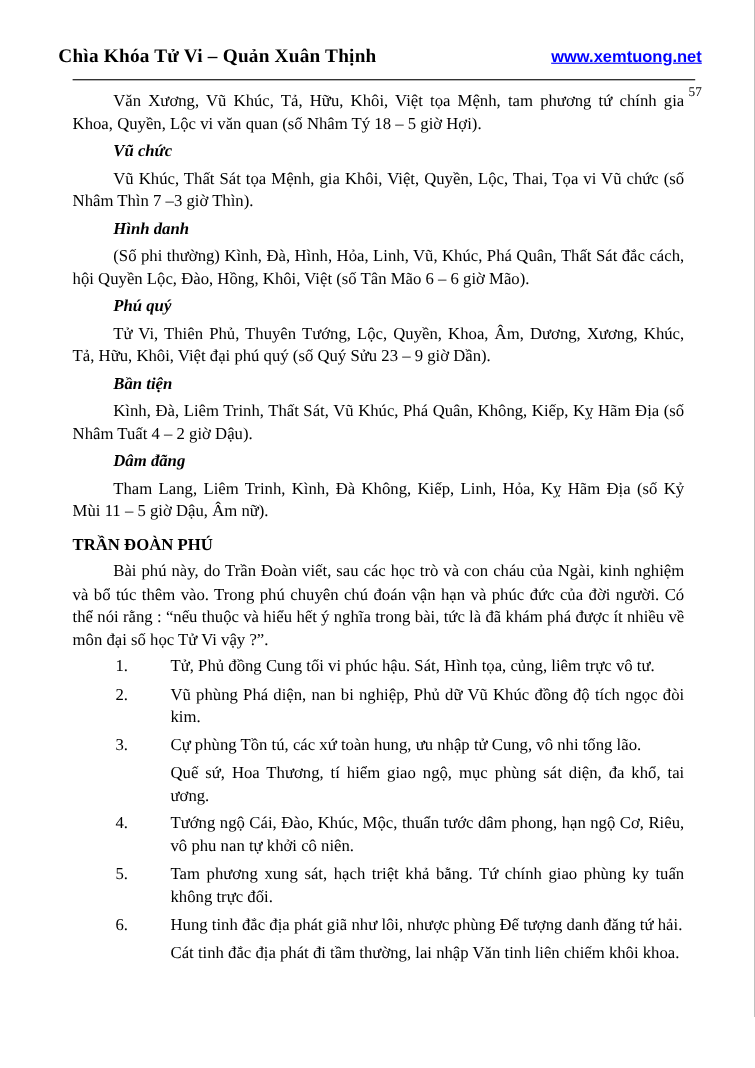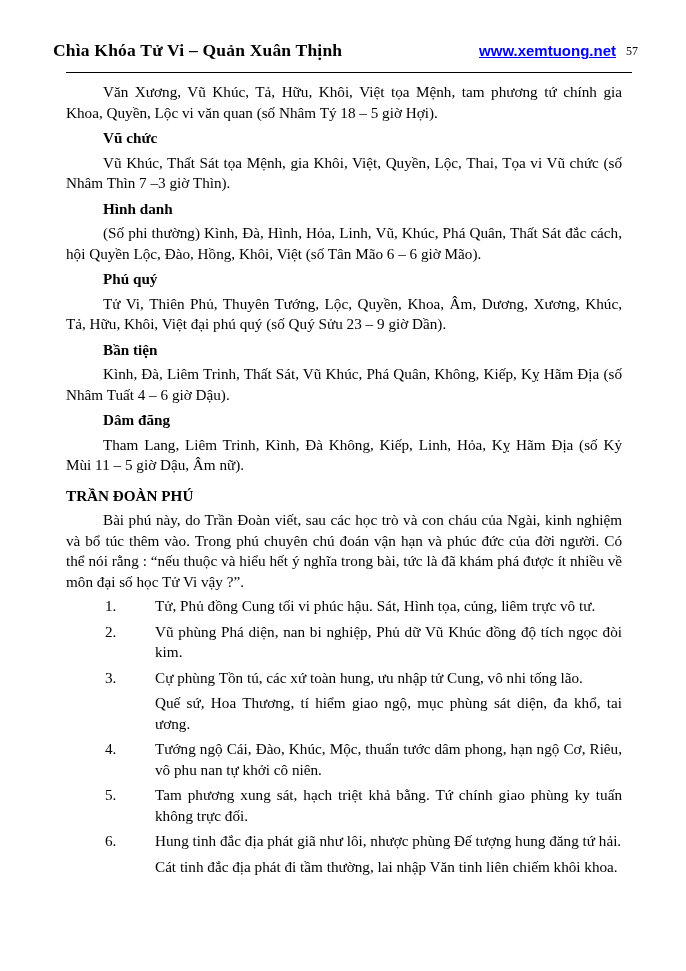--- a/index.html
+++ b/index.html
@@ -17,21 +17,21 @@
   }
   .header{
     position:absolute;top:40px;left:53px;right:48px;
     display:flex;align-items:baseline;justify-content:space-between;
   }
   .header-title{
     font-weight:bold;
     font-size:17.5px;
     letter-spacing:.2px;
   }
-  .header-right{display:flex;align-items:flex-end;gap:10px;}
+  .header-right{display:flex;align-items:flex-end;gap:10px;flex-direction:column;}
   .header-link{
     font-family:"Liberation Sans","DejaVu Sans",sans-serif;
     font-weight:bold;
     font-size:15px;
     color:#0000ff;
     text-decoration:underline;
   }
   .header-pagenum{font-size:12px;}
   .header-rule{
     position:absolute;top:72px;left:66px;right:54px;
@@ -42,20 +42,21 @@
   }
   .para{
     margin:0 0 4px 0;
     text-align:justify;
     text-indent:37px;
   }
   .section-heading{
     font-weight:bold;
     margin:5px 0 4px 0;
     padding-left:37px;
+    font-style:italic;
   }
   .main-heading{
     font-weight:bold;
     margin:10px 0 4px 0;
   }
   .numbered-list{margin-top:2px;}
   .list-item{
     position:relative;
     margin:0 0 5px 0;
   }
@@ -110,21 +111,21 @@
   <div class="section">
     <div class="section-heading">Phú quý</div>
     <div>
             <p class="para">Tử Vi, Thiên Phủ, Thuyên Tướng, Lộc, Quyền, Khoa, Âm, Dương, Xương, Khúc, Tả, Hữu, Khôi, Việt đại phú quý (số Quý Sửu 23 – 9 giờ Dần).</p>
           </div>
   </div>
 
   <div class="section">
     <div class="section-heading">Bần tiện</div>
     <div>
-            <p class="para">Kình, Đà, Liêm Trinh, Thất Sát, Vũ Khúc, Phá Quân, Không, Kiếp, Kỵ Hãm Địa (số Nhâm Tuất 4 – 6 giờ Dậu).</p>
+            <p class="para">Kình, Đà, Liêm Trinh, Thất Sát, Vũ Khúc, Phá Quân, Không, Kiếp, Kỵ Hãm Địa (số Nhâm Tuất 4 – 2 giờ Dậu).</p>
           </div>
   </div>
 
   <div class="section">
     <div class="section-heading">Dâm đãng</div>
     <div>
             <p class="para">Tham Lang, Liêm Trinh, Kình, Đà Không, Kiếp, Linh, Hỏa, Kỵ Hãm Địa (số Kỷ Mùi 11 – 5 giờ Dậu, Âm nữ).</p>
           </div>
   </div>
 
@@ -155,18 +156,18 @@
           <div class="item-para">Tướng ngộ Cái, Đào, Khúc, Mộc, thuẩn tước dâm phong, hạn ngộ Cơ, Riêu, vô phu nan tự khởi cô niên.</div>
         </div>
 
   <div class="list-item">
     <span class="list-num">5.</span>
   <div class="item-para">Tam phương xung sát, hạch triệt khả bằng. Tứ chính giao phùng ky tuấn không trực đối.</div>
         </div>
 
   <div class="list-item">
     <span class="list-num">6.</span>
-  <div class="item-para">Hung tinh đắc địa phát giã như lôi, nhược phùng Đế tượng hung đăng tứ hải.</div>
+  <div class="item-para">Hung tinh đắc địa phát giã như lôi, nhược phùng Đế tượng danh đăng tứ hải.</div>
           <div class="item-para">Cát tinh đắc địa phát đi tầm thường, lai nhập Văn tinh liên chiếm khôi khoa.</div>
         </div>
 </div>
   </div>
 </div>
 
 </body></html>

